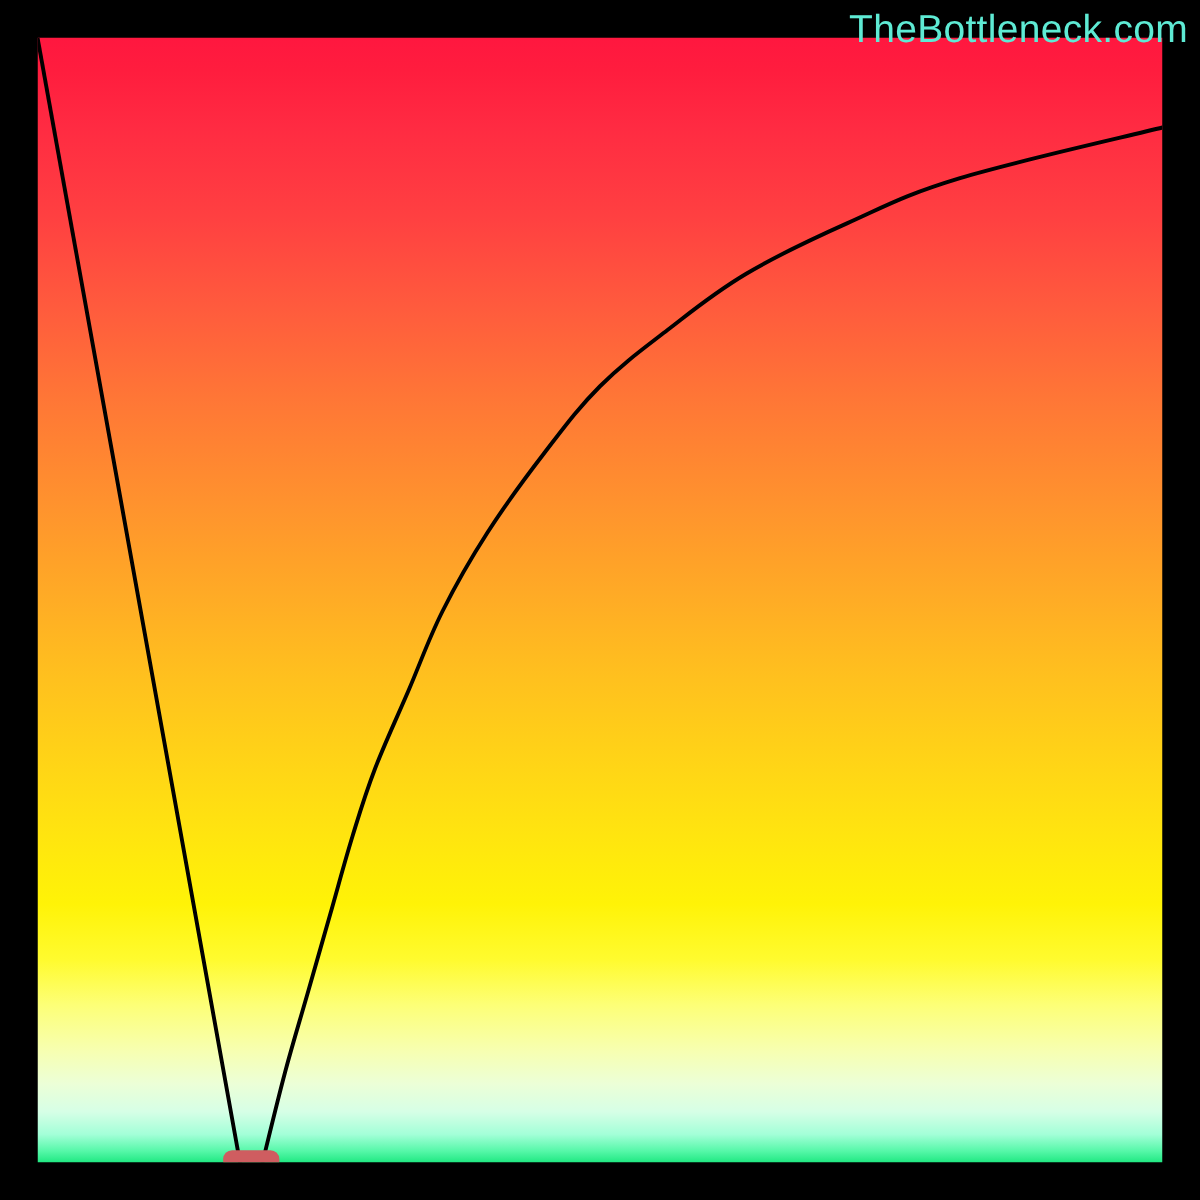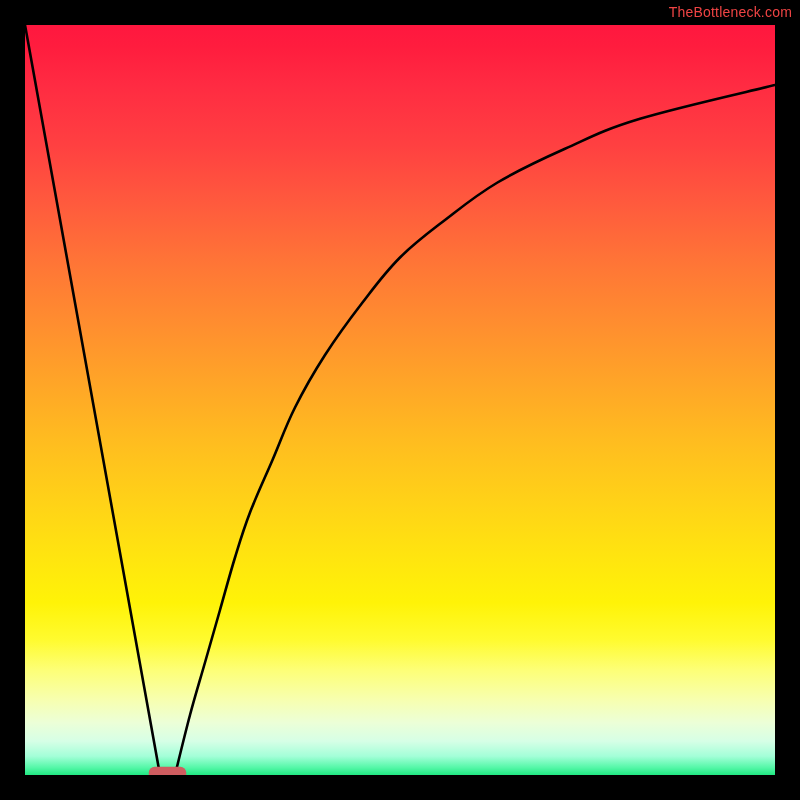--- a/index.html
+++ b/index.html
@@ -49,22 +49,22 @@
       #d6ffe6 95.5%,
       #a3ffd8 97.5%,
       #55f7a8 99%,
       #20e882 100%
     );
   }
   .watermark {
     position: absolute;
     top: 4px;
     right: 8px;
-    color: #ef4444;
-    font-size: 14px;
+    color: #5eead4;
+    font-size: 26px;
     font-weight: 400;
     letter-spacing: 0.2px;
     user-select: none;
     z-index: 5;
   }
   svg.overlay {
     position: absolute;
     inset: 0;
     width: 100%;
     height: 100%;

